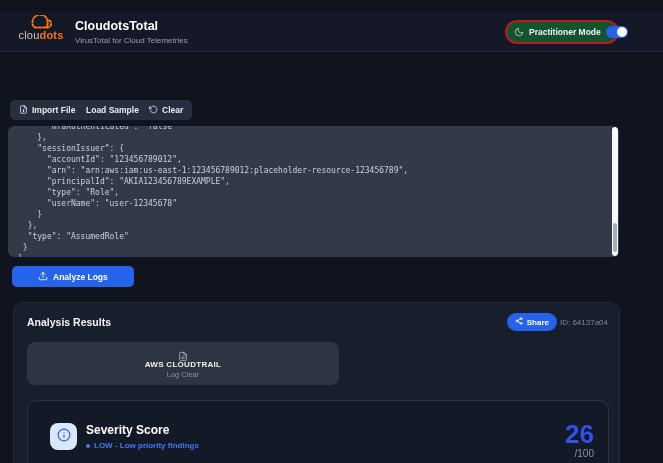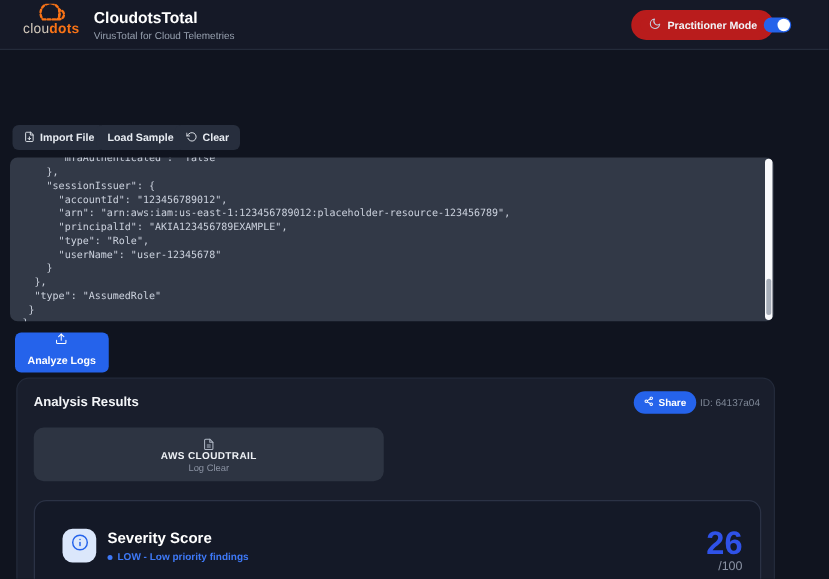--- a/index.html
+++ b/index.html
@@ -8,34 +8,34 @@
     background:#10141f;
     font-family:"Liberation Sans", sans-serif;
     overflow:hidden;
     position:relative;
     color:#e6e9ef;
   }
   #app { position:absolute; inset:0; width:663px; height:463px; }
 
   
   .header {
-    position:absolute; left:0; top:0; width:663px; height:40px;
+    position:absolute; left:0; top:12px; width:663px; height:40px;
     background:#151927; border-bottom:1px solid #242b3a;
   }
   .logo { position:absolute; left:12px; top:3px; width:58px; text-align:center; }
   .logo svg { display:block; margin:0 auto; }
   .logo-text { font-size:11px; letter-spacing:.2px; line-height:11px; }
   .logo-clou { color:#d3c9bb; font-weight:400; }
   .logo-dots { color:#f97316; font-weight:700; }
   .app-title { position:absolute; left:75px; top:7px; font-size:12.5px; font-weight:700; color:#ffffff; }
   .app-subtitle { position:absolute; left:75px; top:24px; font-size:8px; color:#97a0af; }
 
   .mode-pill {
     position:absolute; left:505px; top:8px; width:114px; height:24px;
-    border:7px solid #b91c1c; border-radius:12px; background:#b91c1c;
+    border:2px solid #b91c1c; border-radius:12px; background:#14532d;
     display:flex; align-items:center; gap:5px; padding:0 7px; cursor:pointer;
   }
   .mode-label { font-size:8.5px; font-weight:600; color:#f1f5f9; white-space:nowrap; }
   .toggle {
     width:22px; height:12px; border-radius:6px; background:#2563eb; position:relative; flex:0 0 auto;
   }
   .toggle-knob {
     position:absolute; right:1px; top:1px; width:10px; height:10px; border-radius:50%; background:#ffffff;
   }
 
@@ -68,26 +68,25 @@
   .scroll-track {
     position:absolute; right:1px; top:1px; bottom:1px; width:6px;
     background:#f8f9fb; border-radius:3px;
   }
   .scroll-thumb {
     position:absolute; left:1px; bottom:4px; width:4px; height:29px;
     background:#a6adb8; border-radius:2px; cursor:grab;
   }
 
   .analyze-btn {
-    position:absolute; left:12px; top:266px; height:32px;
-    display:inline-flex; align-items:center; gap:5px; padding:0 10px;
+    position:absolute; left:12px; top:266px; height:21px;
+    display:inline-flex; align-items:center; gap:5px; padding:0 26px;
     background:#2563eb; border:none; border-radius:5px;
     color:#ffffff; font-size:8.5px; font-weight:600; font-family:"Liberation Sans", sans-serif;
     cursor:pointer;
-    flex-direction:column;
   }
 
   
   .panel {
     position:absolute; left:13px; top:302px; width:607px; height:170px;
     background:#191e2c; border:1px solid #232a3a; border-radius:10px;
   }
   .panel-title { position:absolute; left:13px; top:13px; font-size:10.5px; font-weight:700; color:#f3f5f8; }
   .share-btn {
     position:absolute; right:62px; top:10px; height:18px;
@@ -97,21 +96,21 @@
     cursor:pointer;
   }
   .analysis-id { position:absolute; right:11px; top:15px; font-size:8px; color:#7e8796; }
 
   .info-card {
     position:absolute; top:39px; height:43px;
     background:#2d3442; border-radius:8px;
     display:flex; flex-direction:column; align-items:center; justify-content:center;
     gap:1px;
   }
-  #card-log-type { left:13px; width:280px; }
+  #card-log-type { left:13px; width:312px; }
   #card-log-name { left:301px; width:293px; }
   .card-icon { color:#aeb6c4; height:11px; }
   .card-value { font-size:8px; font-weight:700; color:#eef1f5; letter-spacing:.3px; }
   .card-label { font-size:7.5px; color:#8b93a3; }
 
   .severity-card {
     position:absolute; left:13px; top:97px; width:582px; height:90px;
     background:#141927; border:1px solid #2b3245; border-radius:10px;
   }
   .sev-icon-box {

